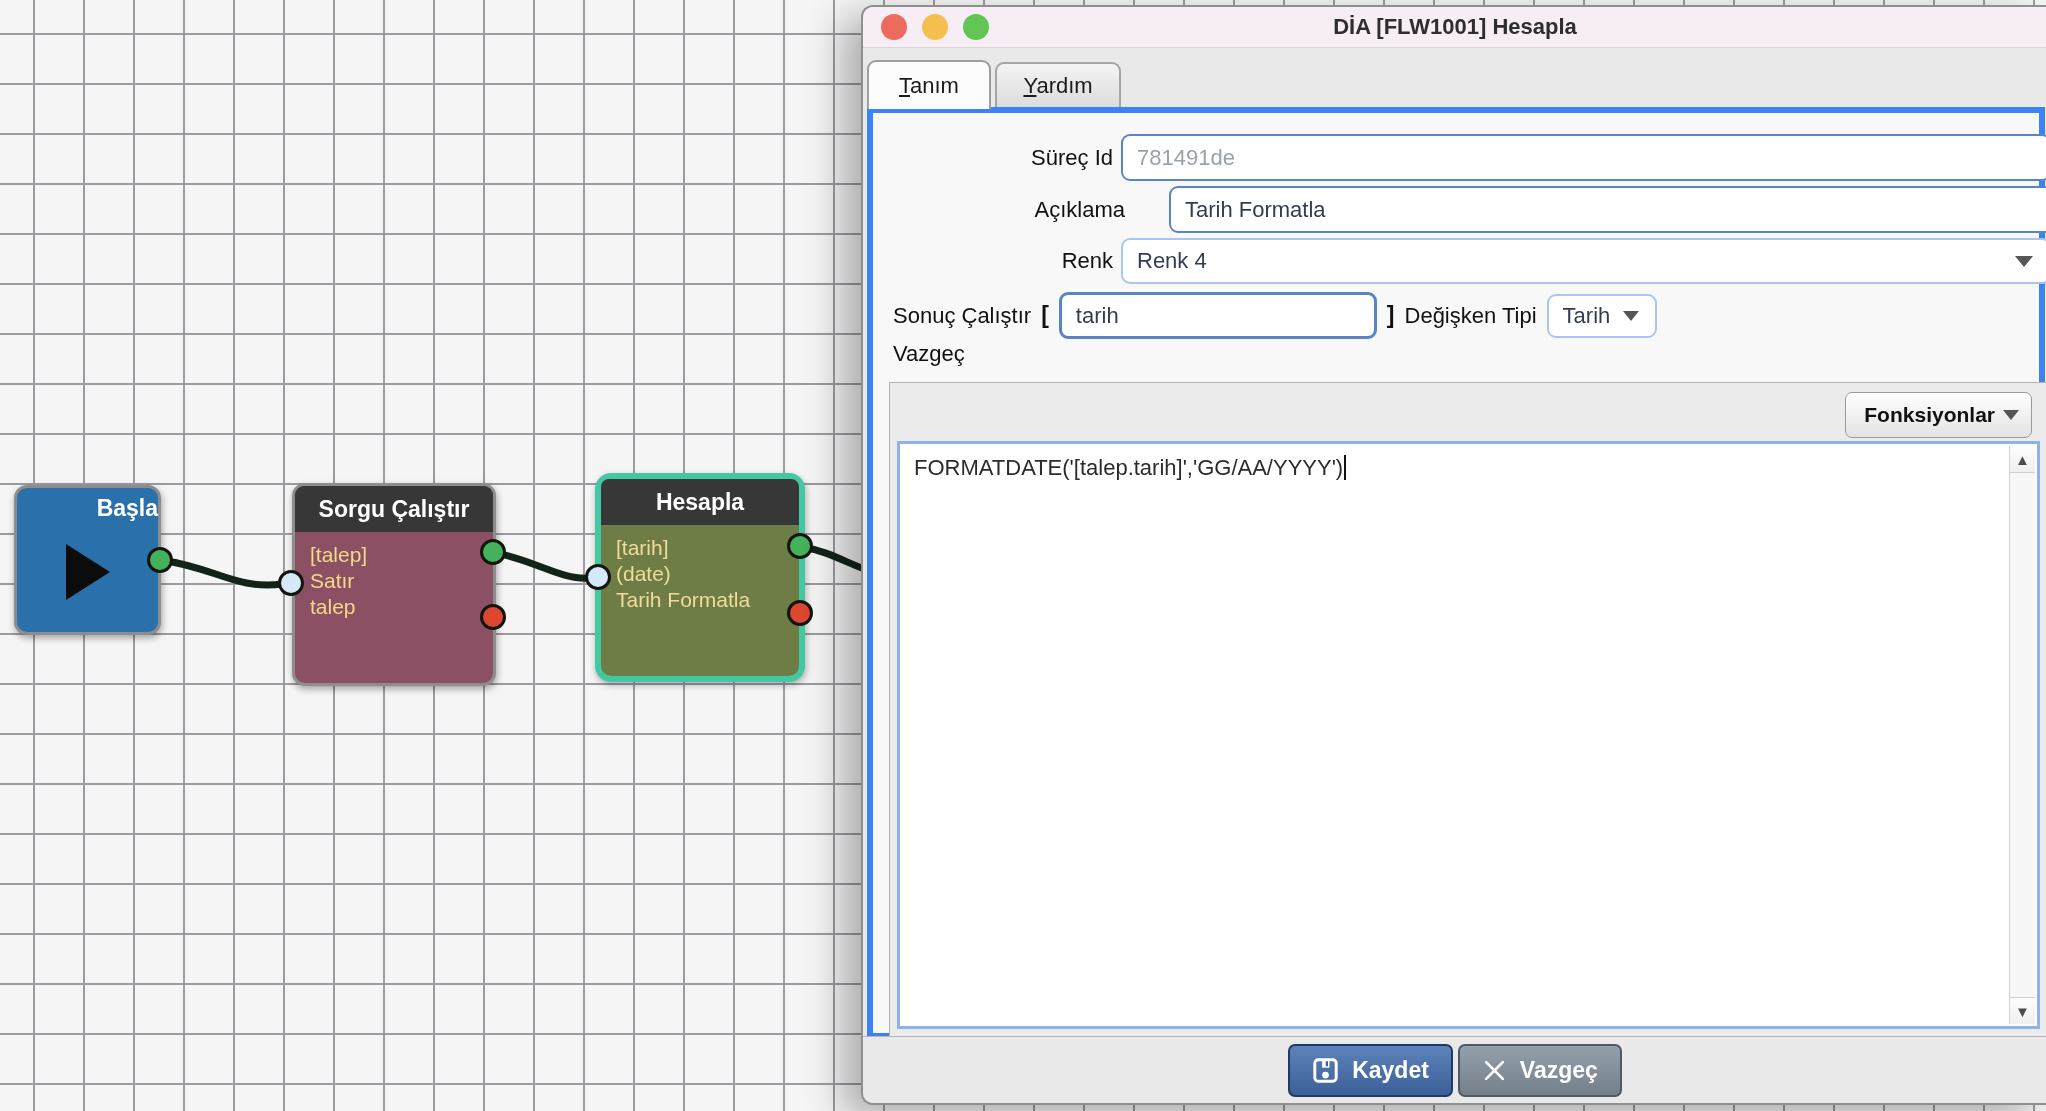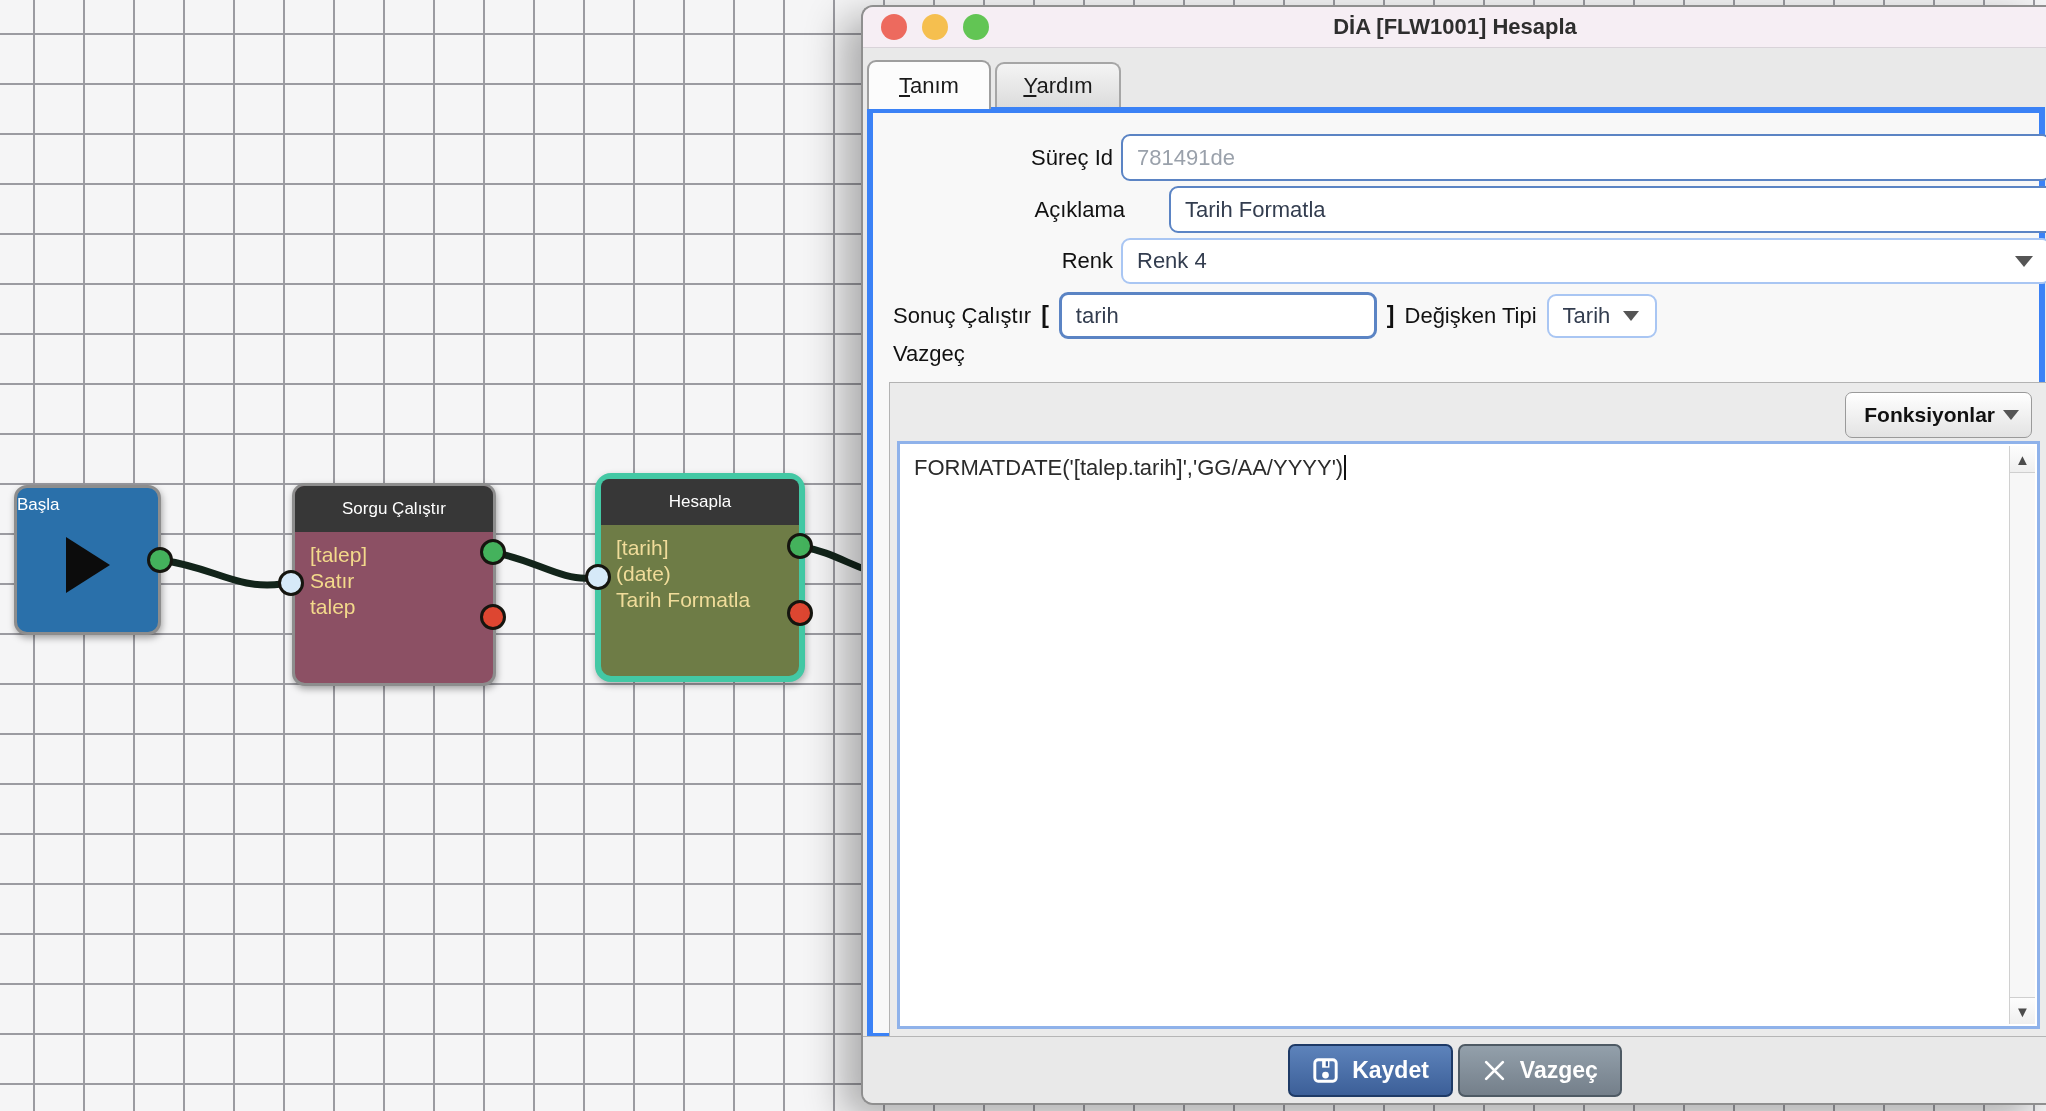--- a/index.html
+++ b/index.html
@@ -14,21 +14,21 @@
     background-color:#f5f5f6;
     background-image:
       linear-gradient(to right, #9b9ba1 2px, transparent 2px),
       linear-gradient(to bottom, #9b9ba1 2px, transparent 2px);
     background-size:50px 50px;
     background-position:33px 33px;
   }
   .edges{position:absolute;inset:0;pointer-events:none;}
   .edges path{stroke:#12241a;stroke-width:7;fill:none;stroke-linecap:round;}
   .node{position:absolute;border-radius:13px;box-shadow:1px 3px 7px rgba(0,0,0,.35);}
-  .node-title{color:#fff;font-weight:normal;font-size:17px;text-align:left;}
+  .node-title{color:#fff;font-weight:bold;font-size:23px;text-align:right;}
   .node-basla{left:14px;top:485px;width:141px;height:144px;background:#2a70aa;border:3px solid #8d8d8d;}
   .node-basla .node-title{margin-top:7px;}
   .play{width:0;height:0;margin:22px auto 0 auto;
     border-top:28px solid transparent;border-bottom:28px solid transparent;border-left:44px solid #0c0c0c;}
   .node-box{border:3px solid #8d8d8d;}
   .node-sorgu{left:292px;top:483px;width:198px;height:197px;background:#8c5064;}
   .node-header{height:46px;background:#373737;border-radius:9px 9px 0 0;
     display:flex;align-items:center;justify-content:center;}
   .node-lines{padding:10px 15px;color:#f3d98b;font-size:21px;line-height:26px;}
   .node-hesapla{left:595px;top:473px;width:198px;height:197px;background:#6e7c46;

